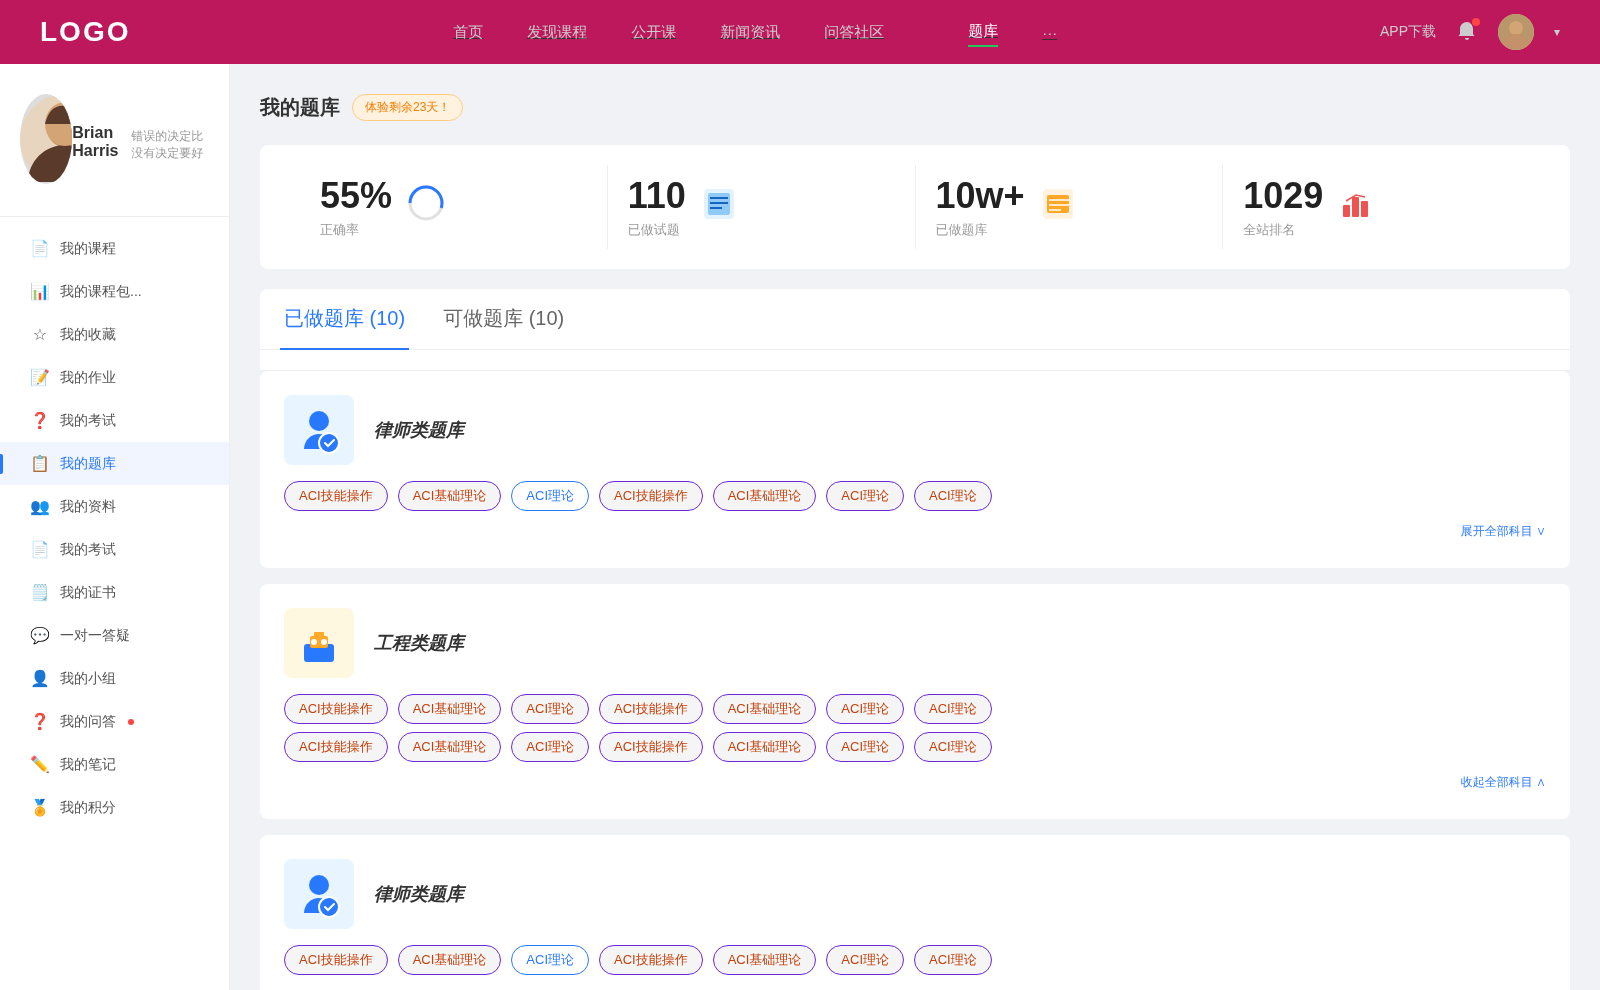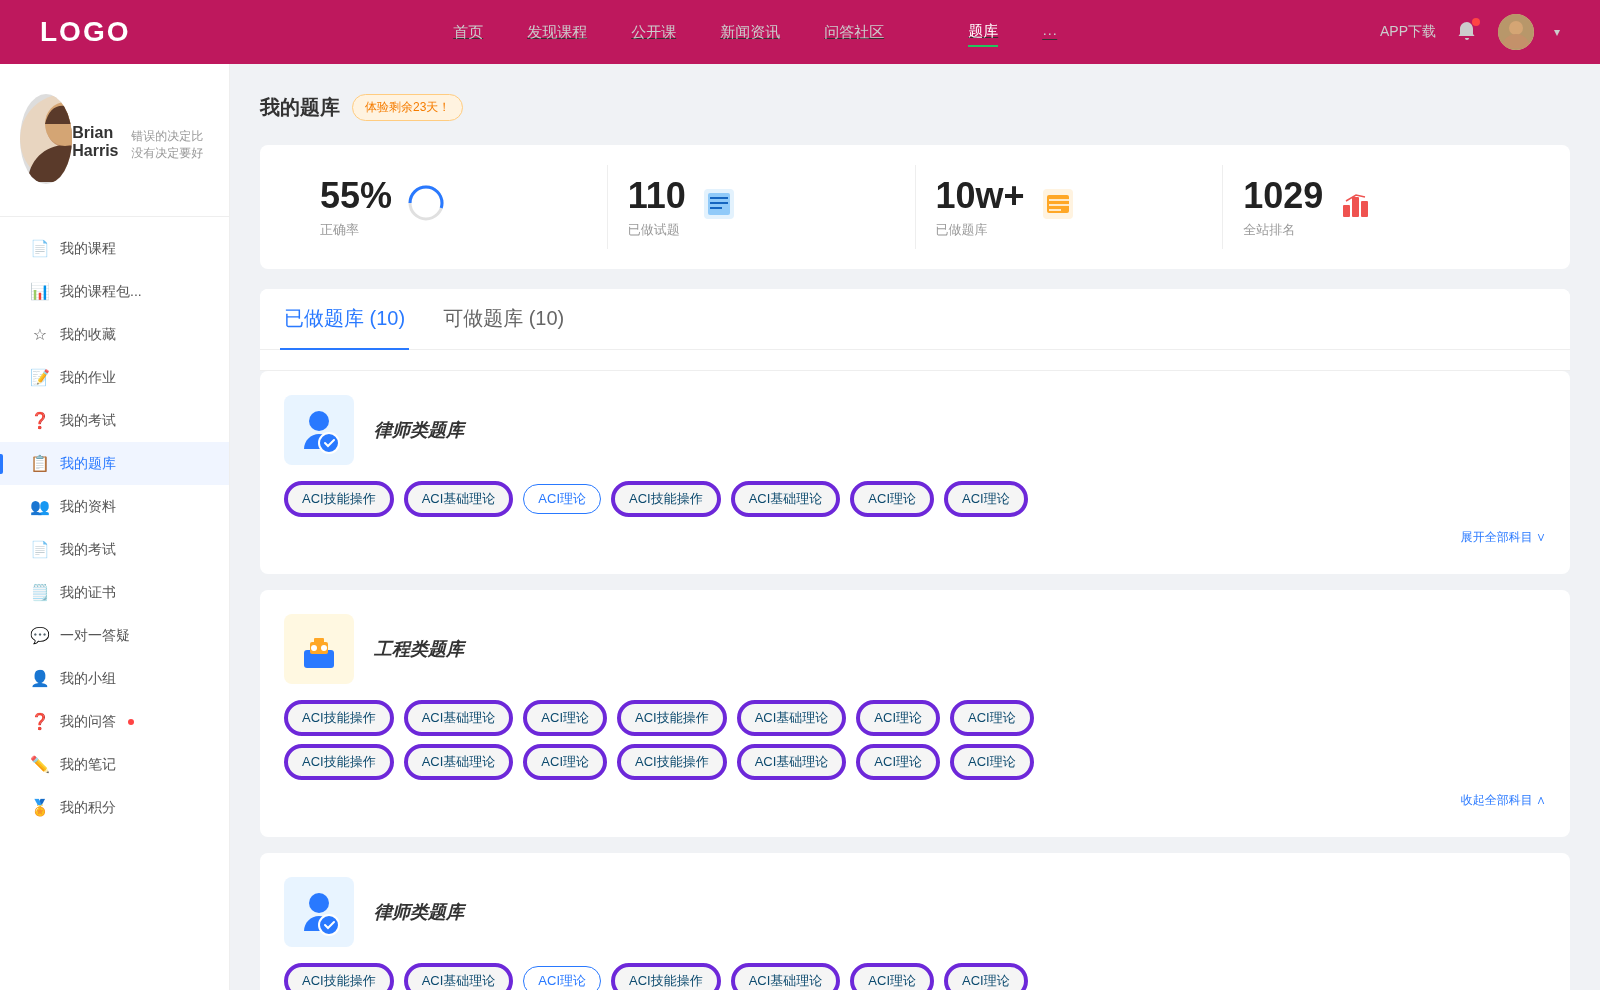--- a/index.html
+++ b/index.html
@@ -55,21 +55,21 @@
     .tab { padding: 16px 4px; font-size: 20px; color: #666; cursor: pointer; border-bottom: 2px solid transparent; margin-bottom: -1px; }
     .tab.active { color: #2979ff; border-bottom: 2px solid #2979ff; font-weight: 500; }
 
     
     .qbank-list { display: flex; flex-direction: column; gap: 0; }
     .qbank-card { background: #fff; border-radius: 8px; padding: 24px; margin-bottom: 16px; }
     .qbank-header { display: flex; align-items: center; gap: 20px; margin-bottom: 16px; }
     .qbank-icon { width: 70px; height: 70px; background: #e8f4ff; border-radius: 8px; display: flex; align-items: center; justify-content: center; }
     .qbank-name { font-size: 18px; font-weight: 600; color: #333; font-style: italic; }
     .tags-row { display: flex; flex-wrap: wrap; gap: 10px; align-items: center; margin-bottom: 8px; }
-    .tag { padding: 5px 14px; border-radius: 20px; font-size: 13px; color: #0c4a6e; background: #f5f5f5; cursor: pointer; border: 4px solid #6d28d9; }
+    .tag { padding: 5px 14px; border-radius: 20px; font-size: 13px; color: #c2410c; background: #f5f5f5; cursor: pointer; border: 1px solid #6d28d9; }
     .tag.selected { color: #2979ff; border: 1.5px solid #2979ff; background: #fff; }
     .expand-btn { font-size: 12px; color: #2979ff; text-align: right; cursor: pointer; padding: 4px 0; }
     .collapse-btn { font-size: 12px; color: #2979ff; text-align: right; cursor: pointer; padding: 4px 0; }
 
     
     ::-webkit-scrollbar { width: 6px; }
     ::-webkit-scrollbar-thumb { background: #ccc; border-radius: 3px; }
   </style>
 </head>
 <body>

